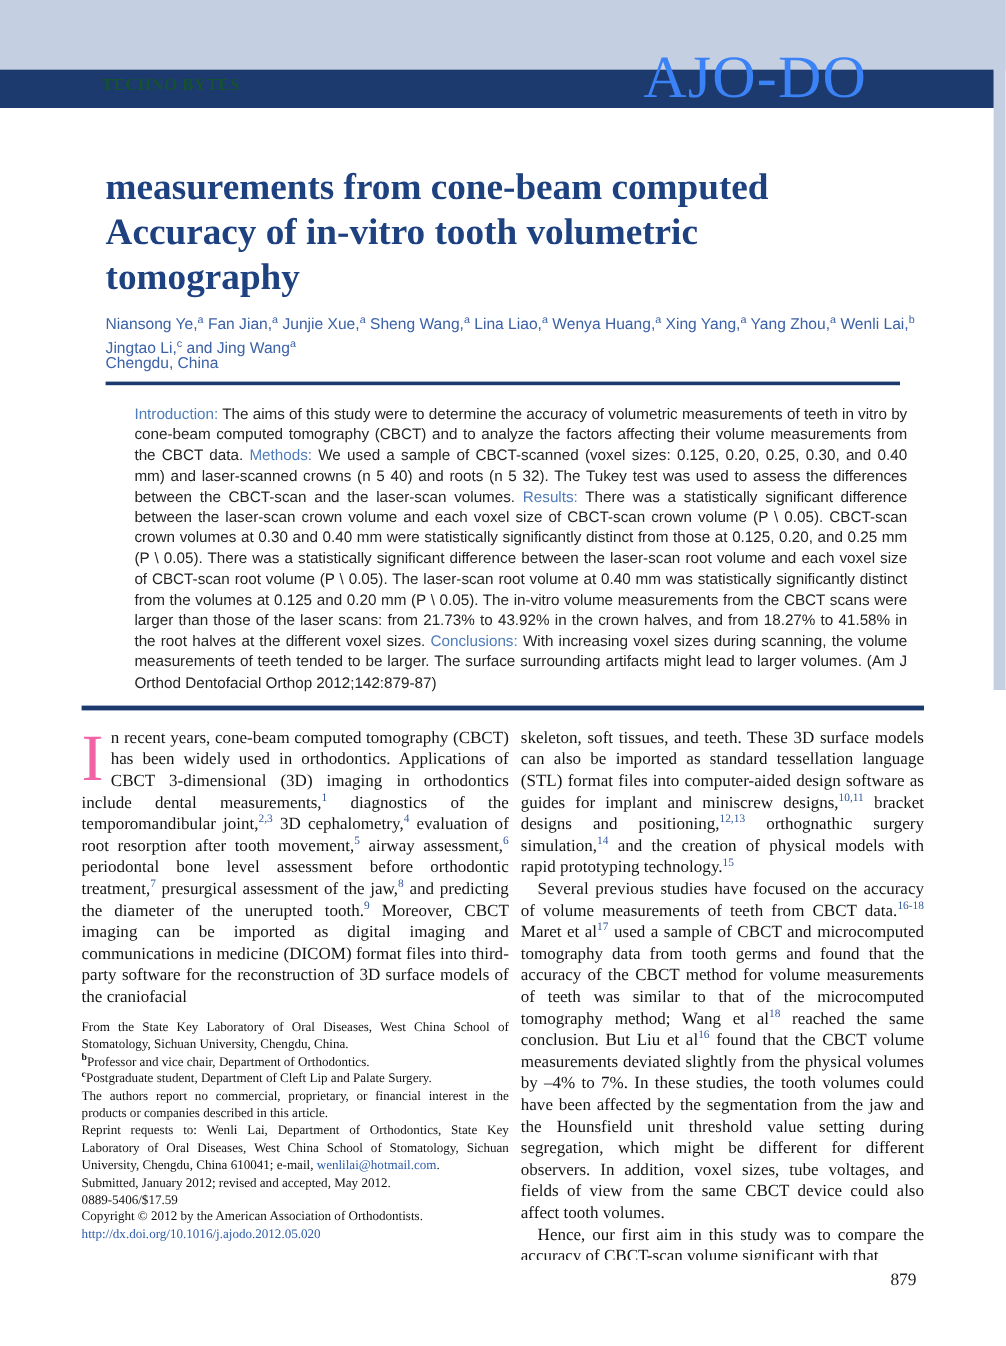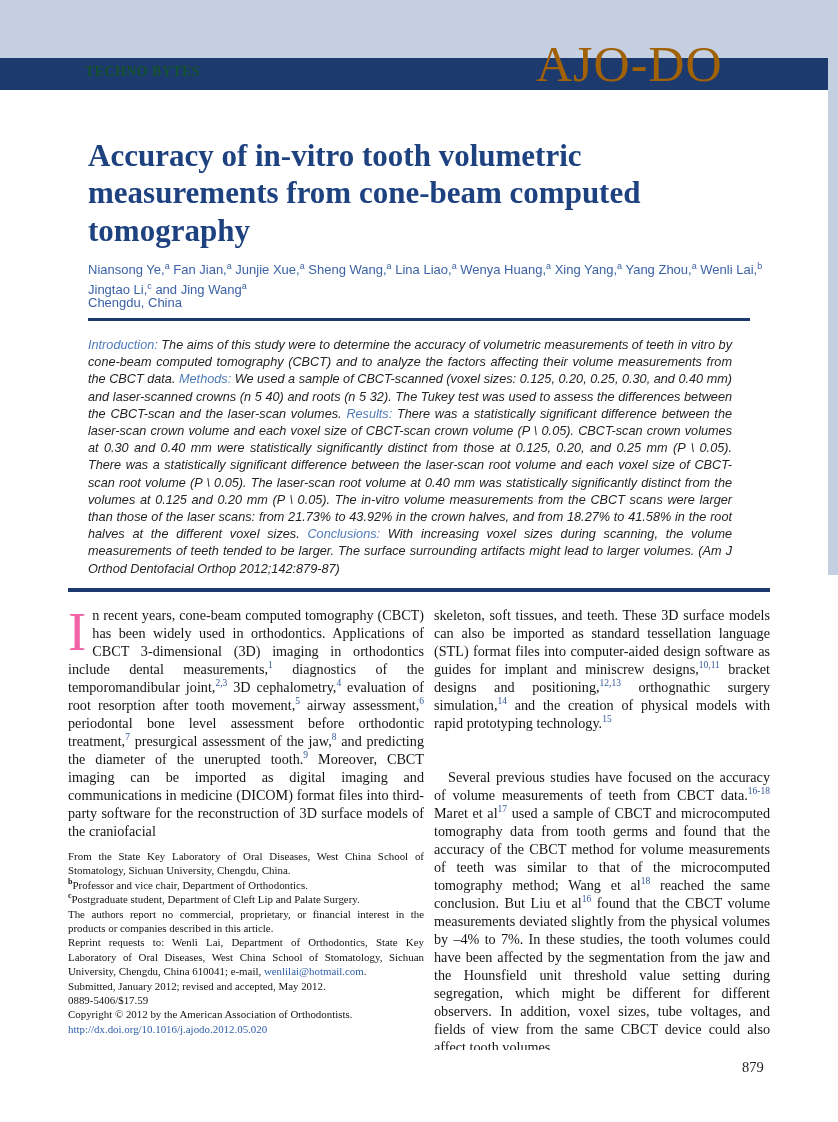--- a/index.html
+++ b/index.html
@@ -18,53 +18,53 @@
     font-family:"Liberation Serif", serif; overflow:hidden;
   }
   .band-top{position:absolute;left:0;top:0;width:838px;height:58px;background:var(--band);}
   .band-right{position:absolute;left:828px;top:0;width:10px;height:575px;background:var(--band);}
   .masthead-bar{position:absolute;left:0;top:58px;width:828px;height:32px;background:var(--navy);}
   .section-label{
     position:absolute;left:85px;top:64px;color:#14532d;font-weight:bold;
     font-size:14px;letter-spacing:0.4px;font-family:"Liberation Serif", serif;
   }
   .journal-logo{
-    position:absolute;left:536px;top:40px;color:#a16207;font-size:50px;line-height:48px;
+    position:absolute;left:536px;top:40px;color:#3b82f6;font-size:50px;line-height:48px;
     font-family:"Liberation Serif", serif;font-weight:normal;letter-spacing:1px;
   }
   .article-title{
     position:absolute;left:88px;top:116px;width:680px;color:var(--title);
     font-size:31px;line-height:37.5px;font-family:"Liberation Serif", serif;
   }
   .article-title span{display:block;}
   .authors{
     position:absolute;left:88px;top:258px;width:676px;color:var(--authors);
     font-family:"Liberation Sans", sans-serif;font-size:13px;line-height:16px;
   }
   .authors sup{font-size:9px;}
   .location{
     position:absolute;left:88px;top:295px;color:var(--authors);
     font-family:"Liberation Sans", sans-serif;font-size:13px;
   }
   .rule1{position:absolute;left:88px;top:318px;width:662px;height:3px;background:var(--navy);}
   .abstract{
-    position:absolute;left:88px;top:337px;width:644px;
+    position:absolute;left:112px;top:337px;width:644px;
     font-family:"Liberation Sans", sans-serif;font-size:12.7px;line-height:17.2px;
-    text-align:justify;color:#242424;font-style:italic;
+    text-align:justify;color:#242424;
   }
   .abs-label{color:var(--abslabel);}
   .rule2{position:absolute;left:68px;top:588px;width:702px;height:4px;background:var(--navy);}
   .columns{
     position:absolute;left:68px;top:606px;width:702px;height:444px;
     display:flex;gap:10px;overflow:hidden;
   }
   .col-left{width:356px;}
   .col-right{width:336px;}
   .body-para{margin:0;font-size:14.2px;line-height:18px;text-align:justify;color:#141414;}
-  .body-para.indent{text-indent:14px;margin-top:36px;}
+  .body-para.indent{text-indent:14px;}
   .body-para sup{color:var(--ref);font-size:9.5px;line-height:0;}
   .drop-cap{
     float:left;color:var(--dropcap);font-size:55px;line-height:45px;
     padding:3px 6px 0 0;font-family:"Liberation Serif", serif;
   }
   .footnotes{margin-top:9px;font-size:10.9px;line-height:14.4px;color:#111111;}
   .fn-line{text-align:justify;}
   .fn-line sup{font-weight:bold;color:#111111;font-size:8px;line-height:0;}
   .blue-link{color:var(--link);}
   .page-number{position:absolute;left:742px;top:1059px;font-size:14.5px;color:#222222;}
@@ -72,22 +72,22 @@
 </head>
 <body>
 
 <div class="band-top"></div>
 <div class="band-right"></div>
 <div class="masthead-bar"></div>
 <div class="section-label">TECHNO BYTES</div>
 <div class="journal-logo">AJO-DO</div>
 
 <h1 class="article-title">
+  <span>measurements from cone-beam computed</span>
   <span>Accuracy of in-vitro tooth volumetric</span>
-  <span>measurements from cone-beam computed</span>
   <span>tomography</span>
 </h1>
 
 <div class="authors">Niansong Ye,<sup>a</sup> Fan Jian,<sup>a</sup> Junjie Xue,<sup>a</sup> Sheng Wang,<sup>a</sup> Lina Liao,<sup>a</sup> Wenya Huang,<sup>a</sup> Xing Yang,<sup>a</sup> Yang Zhou,<sup>a</sup> Wenli Lai,<sup>b</sup> Jingtao Li,<sup>c</sup> and Jing Wang<sup>a</sup></div>
 <div class="location">Chengdu, China</div>
 
 <div class="rule1"></div>
 
 <div class="abstract"><span class="abs-label">Introduction: </span><span>The aims of this study were to determine the accuracy of volumetric measurements of teeth in vitro by cone-beam computed tomography (CBCT) and to analyze the factors affecting their volume measurements from the CBCT data. </span><span class="abs-label">Methods: </span><span>We used a sample of CBCT-scanned (voxel sizes: 0.125, 0.20, 0.25, 0.30, and 0.40 mm) and laser-scanned crowns (n 5 40) and roots (n 5 32). The Tukey test was used to assess the differences between the CBCT-scan and the laser-scan volumes. </span><span class="abs-label">Results: </span><span>There was a statistically significant difference between the laser-scan crown volume and each voxel size of CBCT-scan crown volume (P \ 0.05). CBCT-scan crown volumes at 0.30 and 0.40 mm were statistically significantly distinct from those at 0.125, 0.20, and 0.25 mm (P \ 0.05). There was a statistically significant difference between the laser-scan root volume and each voxel size of CBCT-scan root volume (P \ 0.05). The laser-scan root volume at 0.40 mm was statistically significantly distinct from the volumes at 0.125 and 0.20 mm (P \ 0.05). The in-vitro volume measurements from the CBCT scans were larger than those of the laser scans: from 21.73% to 43.92% in the crown halves, and from 18.27% to 41.58% in the root halves at the different voxel sizes. </span><span class="abs-label">Conclusions: </span><span>With increasing voxel sizes during scanning, the volume measurements of teeth tended to be larger. The surface surrounding artifacts might lead to larger volumes. (Am J Orthod Dentofacial Orthop 2012;142:879-87)</span></div>
 

